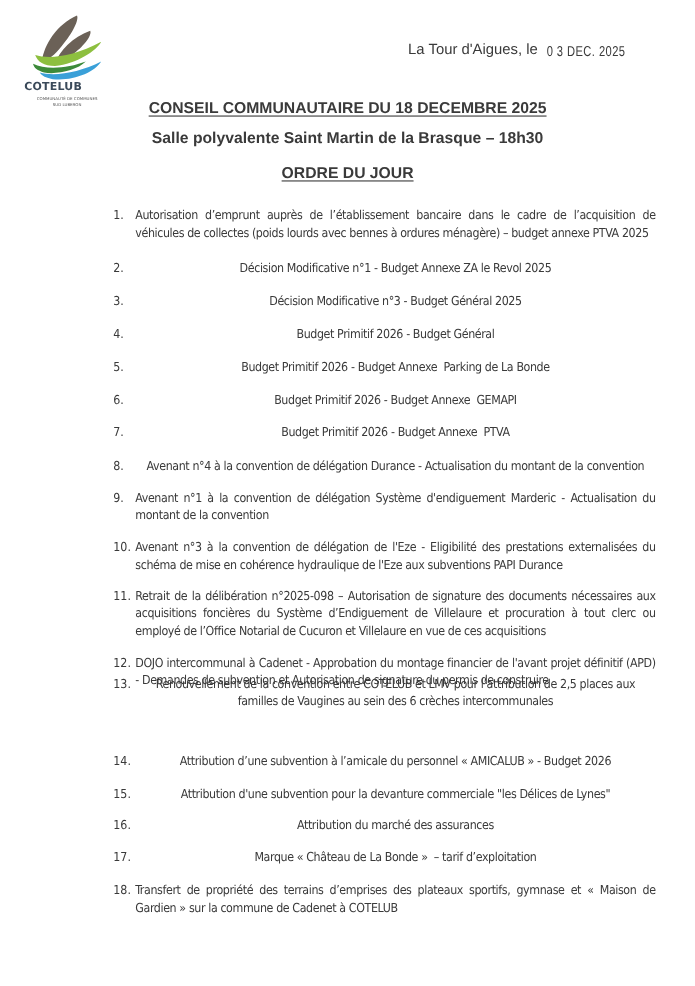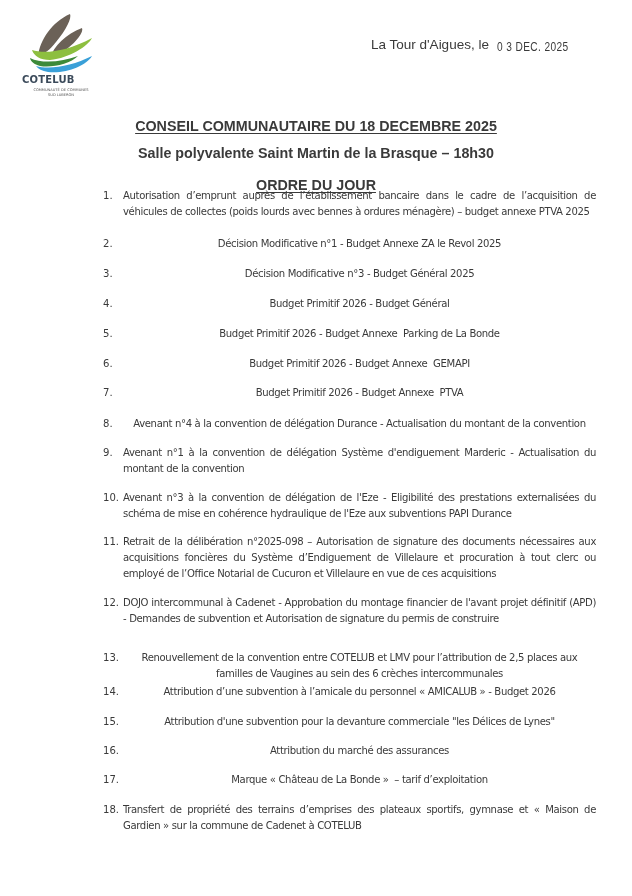--- a/index.html
+++ b/index.html
@@ -3,21 +3,21 @@
   <meta charset="utf-8">
   <style>
     html, body { margin: 0; padding: 0; background: #ffffff; }
     body { width: 632px; height: 896px; position: relative; overflow: hidden; color: #3a3a3a; }
     .logo { position: absolute; left: 22px; top: 12px; width: 78px; height: 92px; }
     .logo svg { position: absolute; left: 4px; top: 0; }
     .logo-name { position: absolute; left: 0; top: 62px; width: 78px; text-align: left; font-family: "DejaVu Sans", sans-serif; font-size: 10px; font-weight: bold; color: #3b4a5a; letter-spacing: 0.2px; }
     .logo-sub { position: absolute; left: 0; top: 76px; width: 78px; text-align: center; font-family: "DejaVu Sans", sans-serif; font-size: 3.6px; line-height: 5px; color: #555; text-transform: uppercase; }
     .place-date { position: absolute; left: 371px; top: 37px; font-family: "Liberation Sans", sans-serif; font-size: 13.5px; color: #3a3a3a; }
     .stamp { position: absolute; left: 497px; top: 39px; font-family: "Liberation Sans", sans-serif; font-size: 13px; color: #3a3a3a; transform: scaleX(0.78); transform-origin: left top; letter-spacing: 0.5px; }
-    .title { position: absolute; left: 0; width: 632px; text-align: center; font-family: "Liberation Sans", sans-serif; font-weight: bold; color: #3a3a3a; margin-top: 27px; }
+    .title { position: absolute; left: 0; width: 632px; text-align: center; font-family: "Liberation Sans", sans-serif; font-weight: bold; color: #3a3a3a; }
     .t1 { top: 91px; font-size: 14.3px; }
     .t1 span, .t3 span { text-decoration: underline; text-underline-offset: 2px; }
     .t2 { top: 118px; font-size: 14.3px; }
     .t3 { top: 150px; font-size: 14.3px; }
     .agenda { position: absolute; left: 103px; top: 188px; width: 493px; margin: 0; padding: 0; list-style: none; font-family: "DejaVu Sans Condensed", "DejaVu Sans", sans-serif; font-size: 11.2px; line-height: 16px; color: #3a3a3a; }
     .agenda li { position: absolute; left: 0; width: 493px; }
     .num { position: absolute; left: 0; top: 0; width: 20px; }
     .txt { display: block; margin-left: 20px; text-align: justify; letter-spacing: -0.35px; }
     .txt.nojust { text-align: center; }
   </style>
@@ -88,21 +88,21 @@
       <span class="txt">Avenant n°3 à la convention de délégation de l'Eze - Eligibilité des prestations externalisées du schéma de mise en cohérence hydraulique de l'Eze aux subventions PAPI Durance</span>
     </li>
   <li style="top:346px">
       <span class="num">11.</span>
       <span class="txt">Retrait de la délibération n°2025-098 – Autorisation de signature des documents nécessaires aux acquisitions foncières du Système d’Endiguement de Villelaure et procuration à tout clerc ou employé de l’Office Notarial de Cucuron et Villelaure en vue de ces acquisitions</span>
     </li>
   <li style="top:407px">
       <span class="num">12.</span>
       <span class="txt">DOJO intercommunal à Cadenet - Approbation du montage financier de l'avant projet définitif (APD) - Demandes de subvention et Autorisation de signature du permis de construire</span>
     </li>
-  <li style="top:462px">
+  <li style="top:426px">
       <span class="num">13.</span>
       <span class="txt nojust" style="">Renouvellement de la convention entre COTELUB et LMV pour l’attribution de 2,5 places aux familles de Vaugines au sein des 6 crèches intercommunales</span>
     </li>
   <li style="top:496px">
       <span class="num">14.</span>
       <span class="txt nojust">Attribution d’une subvention à l’amicale du personnel « AMICALUB » - Budget 2026</span>
     </li>
   <li style="top:526px">
       <span class="num">15.</span>
       <span class="txt nojust">Attribution d'une subvention pour la devanture commerciale "les Délices de Lynes"</span>

